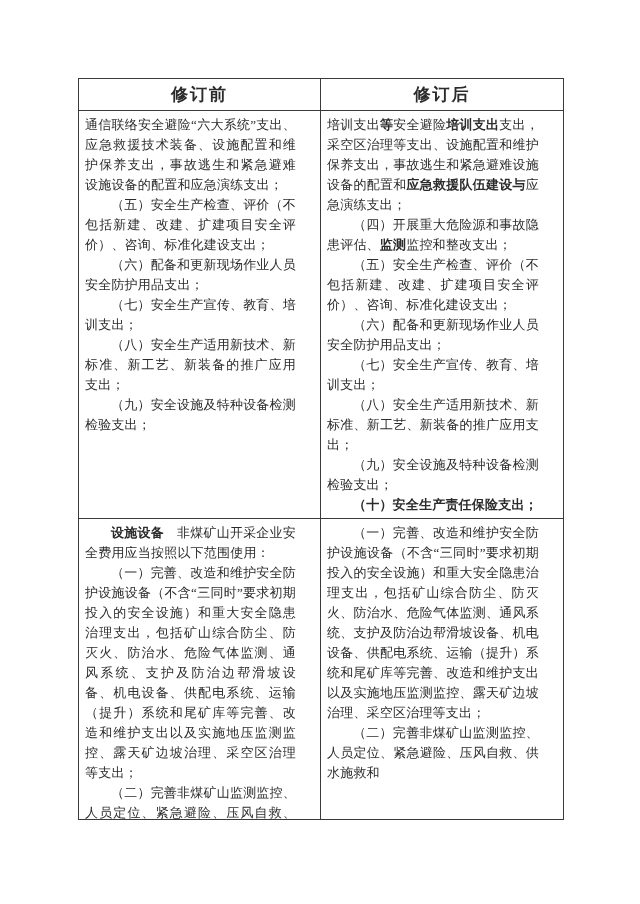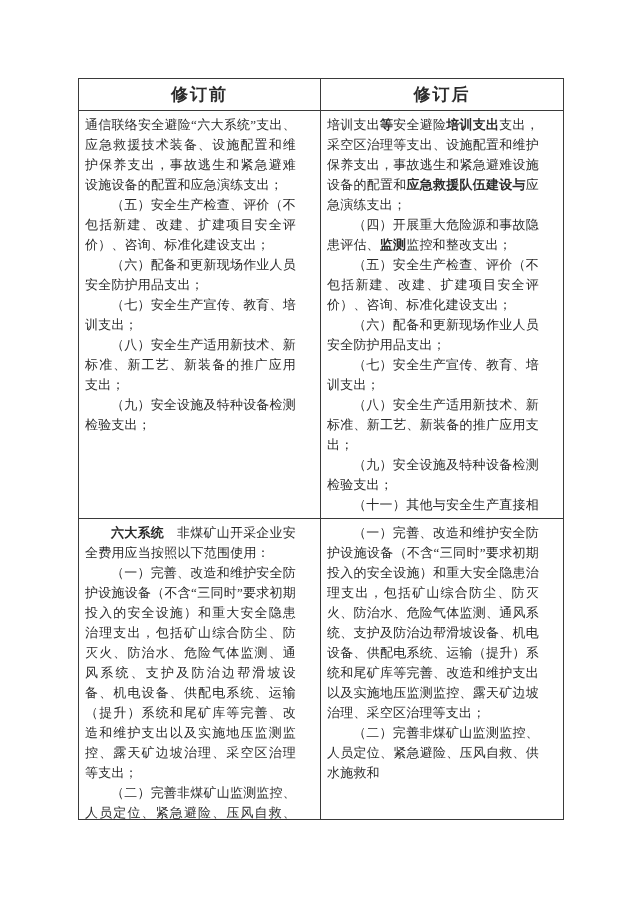--- a/index.html
+++ b/index.html
@@ -70,26 +70,27 @@
           <p class="para"><span>（九）安全设施及特种设备检测检验支出；</span></p>
         </div>
       <div class="cell body">
           <p class="para no-indent"><span>培训支出</span><span class="bold">等</span><span>安全避险</span><span class="bold">培训支出</span><span>支出，采空区治理等支出、设施配置和维护保养支出，事故逃生和紧急避难设施设备的配置和</span><span class="bold">应急救援队伍建设与</span><span>应急演练支出；</span></p>
           <p class="para"><span>（四）开展重大危险源和事故隐患评估、</span><span class="bold">监测</span><span>监控和整改支出；</span></p>
           <p class="para"><span>（五）安全生产检查、评价（不包括新建、改建、扩建项目安全评价）、咨询、标准化建设支出；</span></p>
           <p class="para"><span>（六）配备和更新现场作业人员安全防护用品支出；</span></p>
           <p class="para"><span>（七）安全生产宣传、教育、培训支出；</span></p>
           <p class="para"><span>（八）安全生产适用新技术、新标准、新工艺、新装备的推广应用支出；</span></p>
           <p class="para"><span>（九）安全设施及特种设备检测检验支出；</span></p>
+          <p class="para"><span class="bold">（十）安全生产责任保险支出；</span></p>
           <p class="para"><span>（十一）其他与安全生产直接相关的支出。</span></p>
         </div>
     </div>
     <div class="row row2">
       <div class="cell before body">
-          <p class="para"><span class="bold">六大系统</span><span>　非煤矿山开采企业安全费用应当按照以下范围使用：</span></p>
+          <p class="para"><span class="bold">设施设备</span><span>　非煤矿山开采企业安全费用应当按照以下范围使用：</span></p>
           <p class="para"><span>（一）完善、改造和维护安全防护设施设备（不含“三同时”要求初期投入的安全设施）和重大安全隐患治理支出，包括矿山综合防尘、防灭火、防治水、危险气体监测、通风系统、支护及防治边帮滑坡设备、机电设备、供配电系统、运输（提升）系统和尾矿库等完善、改造和维护支出以及实施地压监测监控、露天矿边坡治理、采空区治理等支出；</span></p>
           <p class="para"><span>（二）完善非煤矿山监测监控、人员定位、紧急避险、压风自救、供水施救和通信联络等安全避险</span><span class="hl">“六大系统”</span><span>支出，</span></p>
         </div>
       <div class="cell body">
           <p class="para"><span>（一）完善、改造和维护安全防护设施设备（不含“三同时”要求初期投入的安全设施）和重大安全隐患治理支出，包括矿山综合防尘、防灭火、防治水、危险气体监测、通风系统、支护及防治边帮滑坡设备、机电设备、供配电系统、运输（提升）系统和尾矿库等完善、改造和维护支出以及实施地压监测监控、露天矿边坡治理、采空区治理等支出；</span></p>
           <p class="para"><span>（二）完善非煤矿山监测监控、人员定位、紧急避险、压风自救、供水施救和</span></p>
         </div>
     </div>
   </div>
 </div>

